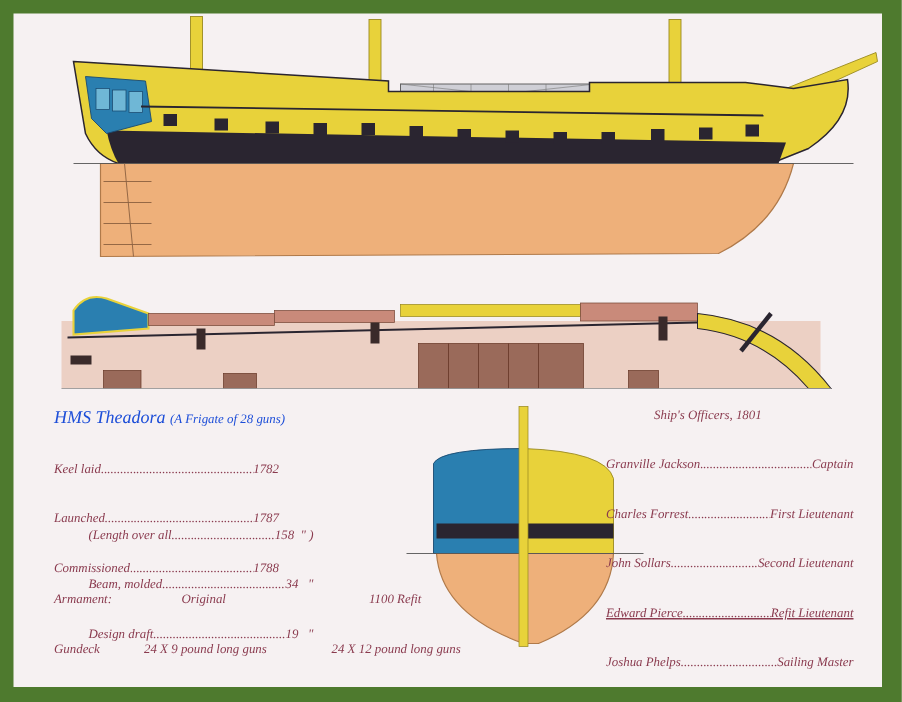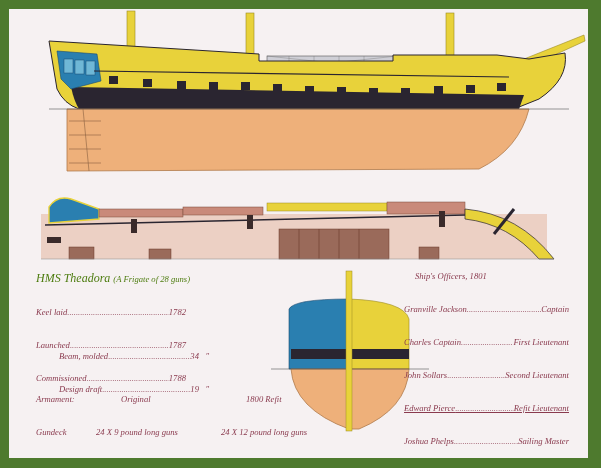--- a/index.html
+++ b/index.html
@@ -1,21 +1,21 @@
 <!DOCTYPE html>
 <html><head>
 <meta charset="utf-8">
 <style>
   html, body { margin: 0; padding: 0; }
   body { width: 601px; height: 468px; overflow: hidden; background: #4e7a2e; font-family: "Liberation Serif", serif; }
   .page { position: absolute; left: 9px; top: 9px; width: 579px; height: 449px; background: #f6f1f2; overflow: hidden; }
   .frame-right { position: absolute; left: 588px; top: 0; width: 13px; height: 468px; background: #4e7a2e; }
   svg { position: absolute; left: 0; top: 0; }
   .txt { position: absolute; color: #8a3a4e; font-style: italic; font-size: 8.6px; line-height: 11px; white-space: pre; }
-  .title { font-size: 12px; line-height: 14px; color: #4d7c0f; }
+  .title { font-size: 12px; line-height: 14px; color: #1d4ed8; }
   .title small { font-size: 8.6px; }
   .row { display: flex; }
   .lead { flex: 1; overflow: hidden; white-space: nowrap; }
   .lead::after { content: "......................................................................................."; }
   .u { text-decoration: underline; }
 </style>
 </head>
 <body>
 
 <div class="page">
@@ -121,37 +121,38 @@
 
   <div class="txt title" style="left:27px; top:262px;"><span>HMS Theadora</span> <small>(A Frigate of 28 guns)</small></div>
 
   <div class="txt" style="left:27px; top:276px; width:150px;">
     <div class="row"><span>Keel laid</span><span class="lead"></span><span>1782</span></div>
     <div class="row"><span>Launched</span><span class="lead"></span><span>1787</span></div>
     <div class="row"><span>Commissioned</span><span class="lead"></span><span>1788</span></div>
   </div>
 
   <div class="txt" style="left:50px; top:320px; width:150px;">
+    <div class="row"><span>(Length over all</span><span class="lead"></span><span>158  " )</span></div>
     <div class="row"><span>Beam, molded</span><span class="lead"></span><span>34   "</span></div>
     <div class="row"><span>Design draft</span><span class="lead"></span><span>19   "</span></div>
   </div>
 
   <div class="txt" style="left:27px; top:363px;">
-    <div><span style="display:inline-block;width:60px">Armament:</span><span style="display:inline-block;width:125px;padding-left:25px">Original</span><span>1800 Refit</span></div>
+    <div><span style="display:inline-block;width:60px">Armament:</span><span style="display:inline-block;width:125px;padding-left:25px">Original</span><span>1100 Refit</span></div>
     <div><span style="display:inline-block;width:60px">Gundeck</span><span style="display:inline-block;width:125px">24 X 9 pound long guns</span><span>24 X 12 pound long guns</span></div>
     
     
     
     
   </div>
 
-  <div class="txt" style="left:406px; top:262px;">Ship's Officers, 1801</div>
+  <div class="txt" style="left:427px; top:262px;">Ship's Officers, 1801</div>
   <div class="txt" style="left:395px; top:273px; width:165px;">
     <div class="row"><span>Granville Jackson</span><span class="lead"></span><span>Captain</span></div>
-    <div class="row"><span>Charles Captain</span><span class="lead"></span><span>First Lieutenant</span></div>
+    <div class="row"><span>Charles Forrest</span><span class="lead"></span><span>First Lieutenant</span></div>
     <div class="row"><span>John Sollars</span><span class="lead"></span><span>Second Lieutenant</span></div>
     <div class="row u"><span>Edward Pierce</span><span class="lead"></span><span>Refit Lieutenant</span></div>
     <div class="row"><span>Joshua Phelps</span><span class="lead"></span><span>Sailing Master</span></div>
     
     
     
     
     
     
     

